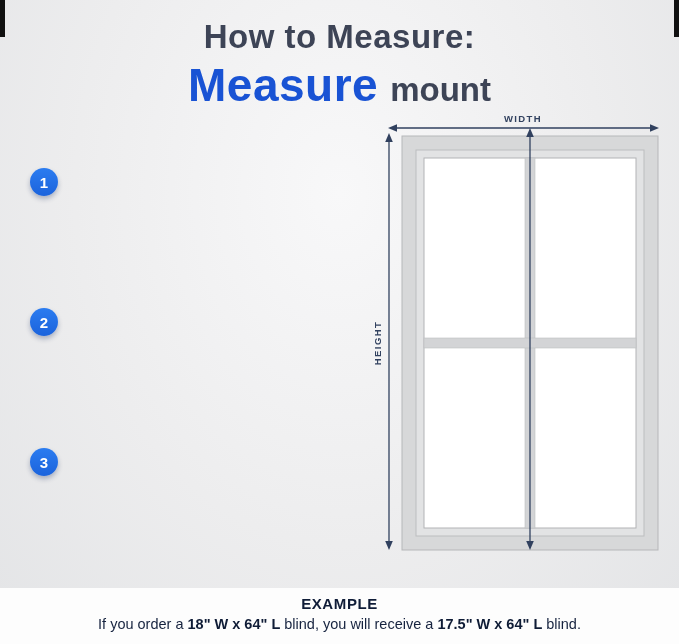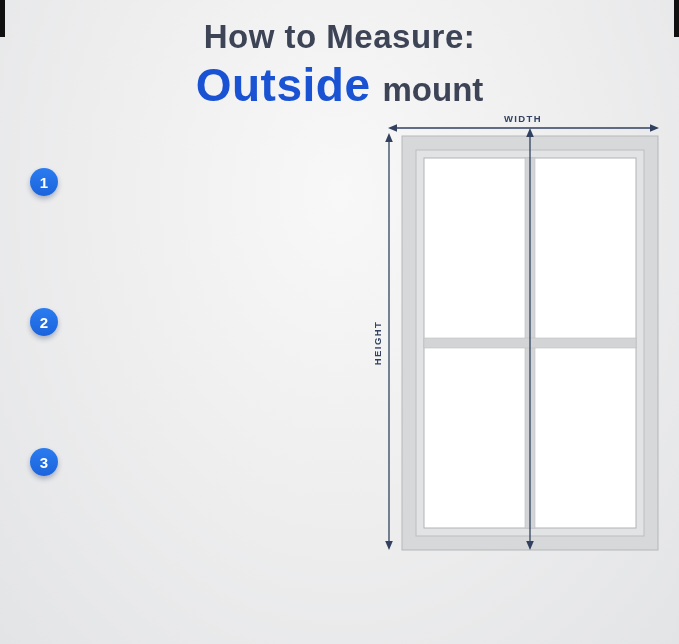--- a/index.html
+++ b/index.html
@@ -54,21 +54,21 @@
 <body>
 
 <div class="page">
 
   <div class="corner-mark corner-left"></div>
   <div class="corner-mark corner-right"></div>
 
   <div class="title">
     <div class="title-line1">How to Measure:</div>
     <div class="title-line2">
-      <span class="title-highlight">Outside</span><span class="title-suffix">mount</span>
+      <span class="title-highlight">Measure</span><span class="title-suffix">mount</span>
     </div>
   </div>
 
   <div class="step step-1">
     <div class="badge">1</div>
   </div>
 
   <div class="step step-2">
     <div class="badge">2</div>
   </div>
@@ -102,14 +102,20 @@
         <line x1="158" y1="24" x2="158" y2="434"></line>
         <polygon points="158,18 154.2,27 161.8,27" stroke="none"></polygon>
         <polygon points="158,440 154.2,431 161.8,431" stroke="none"></polygon>
       </g>
 
       <text class="dim-label" x="151" y="12" text-anchor="middle">WIDTH</text>
       <text class="dim-label" transform="translate(9,233) rotate(-90)" text-anchor="middle">HEIGHT</text>
     </svg>
   </div>
 
+  <div class="footer">
+    <div class="example-heading">EXAMPLE</div>
+    <div class="example-line">
+      <span>If you order a </span><b>18" W x 64" L</b><span> blind, you will receive a </span><b>17.5" W x 64" L</b><span> blind.</span>
+    </div>
+  </div>
 
 </div>
 
 </body></html>

